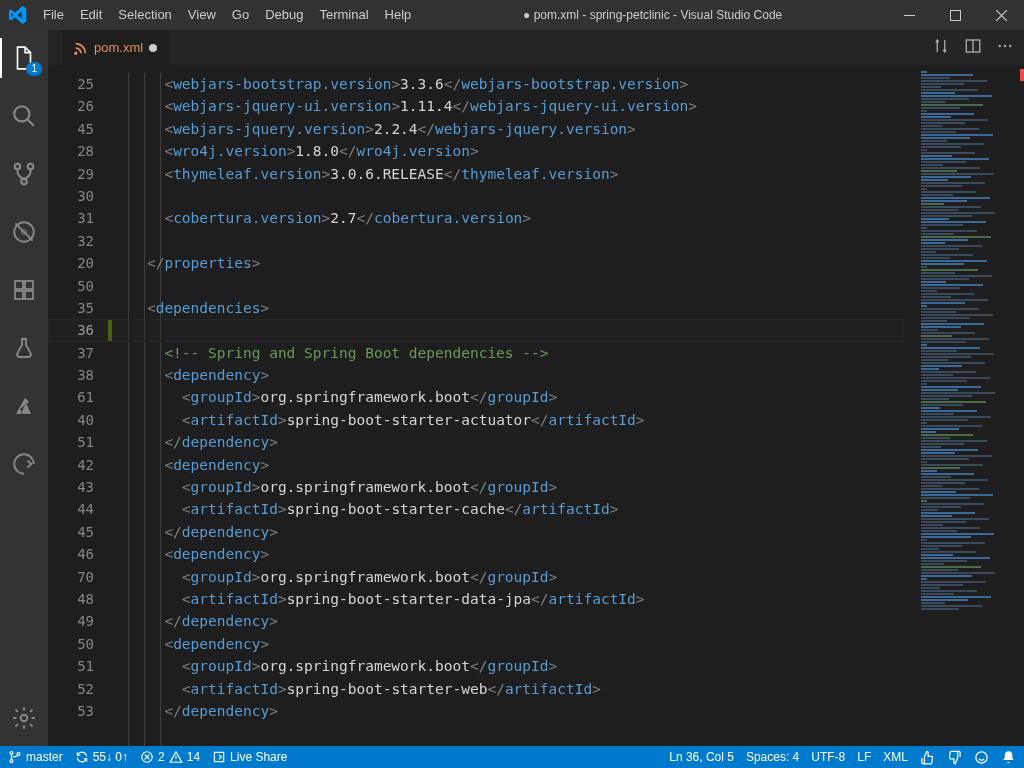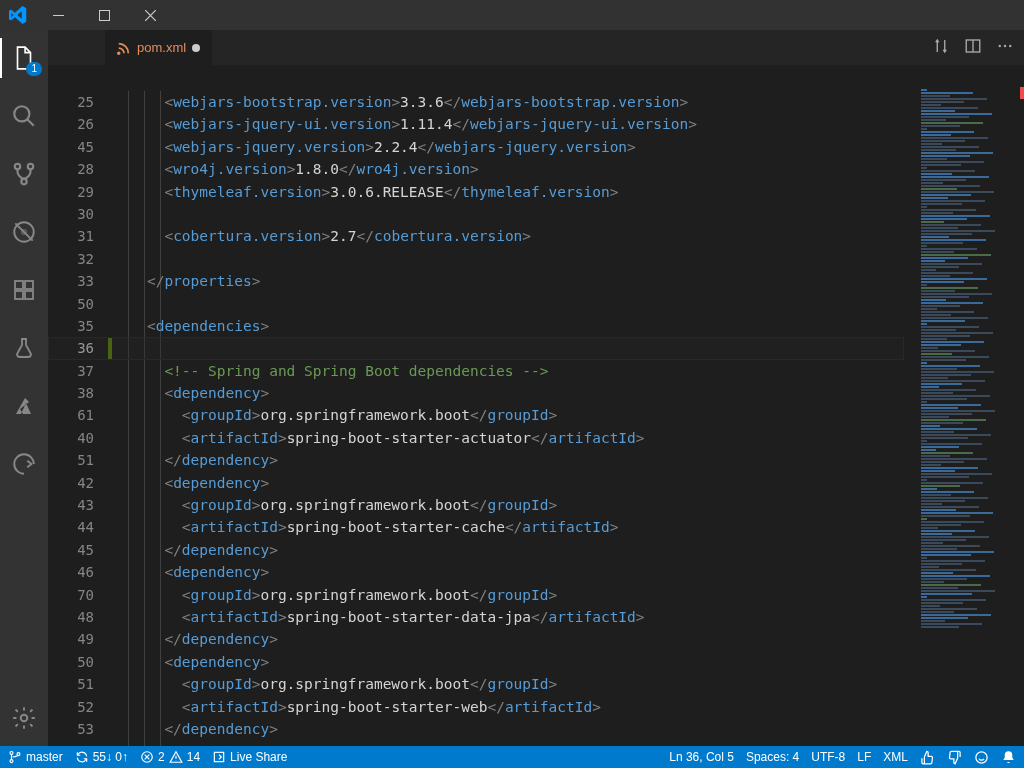--- a/index.html
+++ b/index.html
@@ -13,29 +13,29 @@
   .win-btn { width: 46px; height: 30px; display:flex; align-items:center; justify-content:center; color:#ccc; cursor:pointer; }
   .body-row { display: flex; height: 716px; }
   .activity-bar { width: 48px; background: #333333; display:flex; flex-direction:column; justify-content:space-between; align-items:center; padding-top:8px; padding-bottom:8px; position:relative; }
   .activity-top, .activity-bottom { display:flex; flex-direction:column; align-items:center; gap:18px; }
   .act-icon { width:48px; height:40px; display:flex; align-items:center; justify-content:center; cursor:pointer; position:relative; }
   .act-icon svg { opacity: .55; }
   .act-icon.active svg { opacity: 1; }
   .act-icon.active::before { content:''; position:absolute; left:0; top:0; bottom:0; width:2px; background:#fff; }
   .badge { position:absolute; bottom:2px; right:6px; background:#007acc; color:#fff; border-radius:10px; font-size:10px; padding:0 5px; line-height:14px; }
   .editor-area { flex:1; display:flex; flex-direction:column; background:#1e1e1e; min-width:0; }
-  .tabs { height: 35px; background:#252526; display:flex; align-items:stretch; justify-content:space-between;padding-left:43px; }
+  .tabs { height: 35px; background:#252526; display:flex; align-items:stretch; justify-content:space-between; }
   .tab { display:flex; align-items:center; background:#1e1e1e; padding:0 12px; gap:6px; border-right:1px solid #252526; margin-left:14px;}
   .tab .dot { width:8px; height:8px; border-radius:50%; background:#ccc; }
   .tab-title { color:#e38d5b; font-size:13px; }
   .rss-icon { width:14px; height:14px; }
   .tab-actions { display:flex; align-items:center; gap:14px; padding:0 10px; }
   .tab-actions .ta { cursor:pointer; opacity:.8; }
   .breadcrumb-strip { height: 4px; background:#1e1e1e; }
-  .code-wrap { flex:1; display:flex; min-height:0; position:relative;margin-top:18px; }
+  .code-wrap { flex:1; display:flex; min-height:0; position:relative; }
   .gutter { width: 64px; text-align:right; padding-right:18px; color:#858585; font-family:Consolas,monospace; font-size:14px; line-height:22.4px; padding-top:4px; user-select:none; }
   .gutter .ln { height:22.4px; }
   .gutter .ln.cur { color:#c6c6c6; }
   .indent-guides { position:absolute; left:64px; top:4px; bottom:0; pointer-events:none; }
   .ig { position:absolute; top:0; bottom:0; width:1px; background:#404040; }
   .code { flex:1; font-family:Consolas,monospace; font-size:14.5px; line-height:22.4px; padding-top:4px; white-space:pre; color:#d4d4d4; position:relative; overflow:hidden; }
   .code .row { height:22.4px; padding-left:0; }
   .current-line { position:absolute; left:0; right:120px; height:22.4px; border:1px solid #282828; background:rgba(40,40,40,.3); }
   .current-mark { position:absolute; left:60px; width:4px; height:22.4px; background:#587c0c; }
   .p  { color:#808080; }   
@@ -54,20 +54,31 @@
 </style>
 </head>
 <body>
 
 <div class="titlebar">
   <div class="app-icon">
     <svg width="18" height="18" viewBox="0 0 24 24">
         <path fill="#0098ff" d="M23 3l-5-3-10 9-5-4-3 1v12l3 1 5-4 10 9 5-3V3zM3 15V9l3 3-3 3zm14 2l-6-5 6-5v10z"></path>
       </svg>
   </div>
+  <div class="menu" id="menu">
+      <div class="menu-item">File</div>
+      <div class="menu-item">Edit</div>
+      <div class="menu-item">Selection</div>
+      <div class="menu-item">View</div>
+      <div class="menu-item">Go</div>
+      <div class="menu-item">Debug</div>
+      <div class="menu-item">Terminal</div>
+      <div class="menu-item">Help</div>
+    </div>
+  <div class="title-text">● pom.xml - spring-petclinic - Visual Studio Code</div>
   <div class="win-controls">
     <div class="win-btn">
         <svg width="11" height="1">
           <rect width="11" height="1" fill="#ccc"></rect>
         </svg>
       </div>
     <div class="win-btn">
         <svg width="11" height="11">
           <rect x="0.5" y="0.5" width="10" height="10" fill="none" stroke="#ccc"></rect>
         </svg>
@@ -177,21 +188,21 @@
     <div class="code-wrap">
       <div class="gutter" id="gutter">
           <div class="ln">25</div>
           <div class="ln">26</div>
           <div class="ln">45</div>
           <div class="ln">28</div>
           <div class="ln">29</div>
           <div class="ln">30</div>
           <div class="ln">31</div>
           <div class="ln">32</div>
-          <div class="ln">33</div>
+          <div class="ln">20</div>
           <div class="ln">50</div>
           <div class="ln">35</div>
           <div class="ln cur">36</div>
           <div class="ln">37</div>
           <div class="ln">38</div>
           <div class="ln">61</div>
           <div class="ln">40</div>
           <div class="ln">51</div>
           <div class="ln">42</div>
           <div class="ln">43</div>

